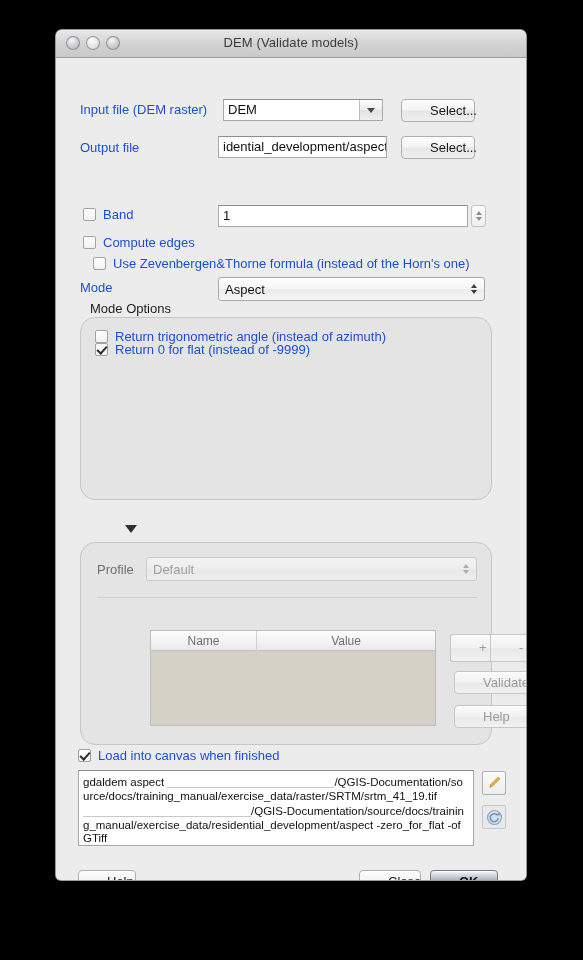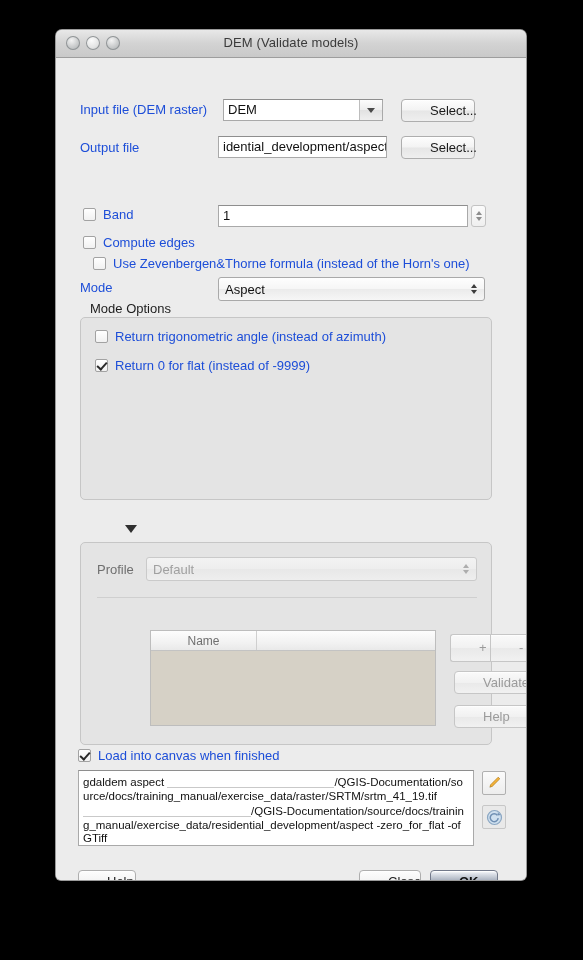--- a/index.html
+++ b/index.html
@@ -113,21 +113,21 @@
   }
   .cb.on::after{
     content:"";position:absolute;left:3px;top:0px;width:4px;height:8px;
     border:solid #2b2b2b;border-width:0 2px 2px 0;transform:rotate(42deg);
   }
   .cbrow{display:flex;align-items:center;gap:7px;}
 
   
   .groupbox{
     position:absolute;box-sizing:border-box;
-    background:#e4e4e4;border:1px solid #c6c6c6;border-radius:5px;
+    background:#e4e4e4;border:1px solid #c6c6c6;border-radius:15px;
   }
   .grouplabel{position:absolute;font-size:13px;color:#1d1d1d;}
 
   
   .tbl{position:absolute;box-sizing:border-box;border:1px solid #bdbdbd;background:#d6d1c6;}
   .thead{display:flex;height:19px;
     background:linear-gradient(to bottom,#fdfdfd,#f2f2f2 60%,#e9e9e9);
     border-bottom:1px solid #c3c3c3;}
   .th{font-size:12px;color:#6f6f6f;display:flex;align-items:center;justify-content:center;}
   .th.name{width:37%;border-right:1px solid #cfcfcf;}
@@ -219,21 +219,21 @@
           <i class="d"></i>
         </span>
     </div>
 
     <div class="grouplabel" style="left:34px;top:243px;">Mode Options</div>
     <div class="groupbox" style="left:24px;top:259px;width:412px;height:183px;">
       <div class="cbrow" style="position:absolute;left:14px;top:11px;">
         <span class="cb"></span>
         <span class="lbl">Return trigonometric angle (instead of azimuth)</span>
       </div>
-      <div class="cbrow" style="position:absolute;left:14px;top:40px;">
+      <div class="cbrow" style="position:absolute;left:14px;top:24px;">
         <span class="cb on"></span>
         <span class="lbl">Return 0 for flat (instead of -9999)</span>
       </div>
     </div>
 
     <div class="cbrow" style="position:absolute;left:26px;top:467px;gap:9px;flex-direction:column;">
       <span class="tri-right"></span>
       <span class="cb"></span>
       <span class="lbl">Creation Options</span>
     </div>
@@ -246,20 +246,21 @@
             <i class="u"></i>
             <i class="d"></i>
           </span>
       </div>
       <div class="sep" style="left:16px;top:54px;width:380px;"></div>
     </div>
 
     <div class="tbl" style="left:94px;top:572px;width:286px;height:96px;">
       <div class="thead">
         <div class="th name">Name</div>
+        <div class="th value">Value</div>
       </div>
     </div>
 
     <div class="btn disabled" style="position:absolute;left:394px;top:576px;width:40px;height:28px;line-height:26px;border-radius:3px 0 0 3px;border-right-width:0;">+</div>
     <div class="btn disabled" style="position:absolute;left:434px;top:576px;width:40px;height:28px;line-height:26px;border-radius:0 3px 3px 0;">-</div>
     <div class="btn disabled" style="position:absolute;left:398px;top:613px;width:76px;">Validate</div>
     <div class="btn disabled" style="position:absolute;left:398px;top:647px;width:76px;">Help</div>
 
     <div class="cbrow" style="position:absolute;left:22px;top:690px;">
       <span class="cb on"></span>

